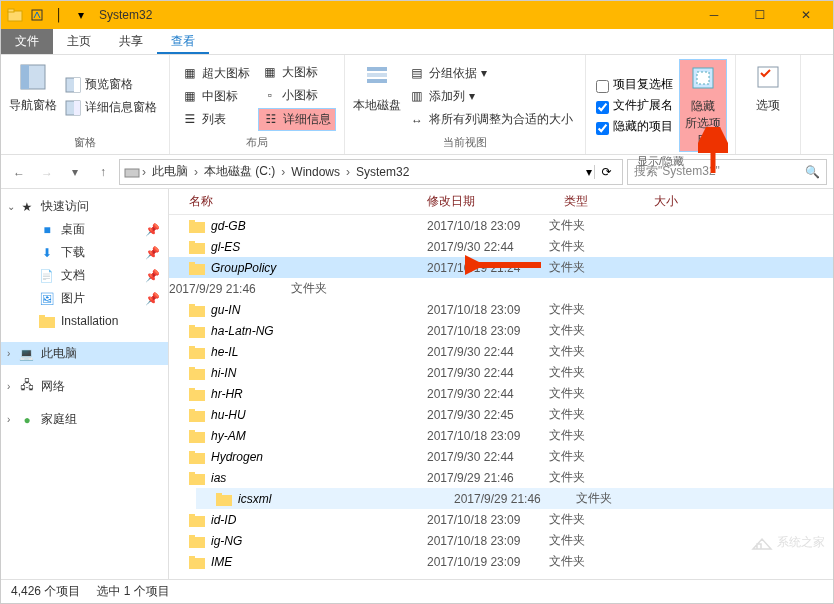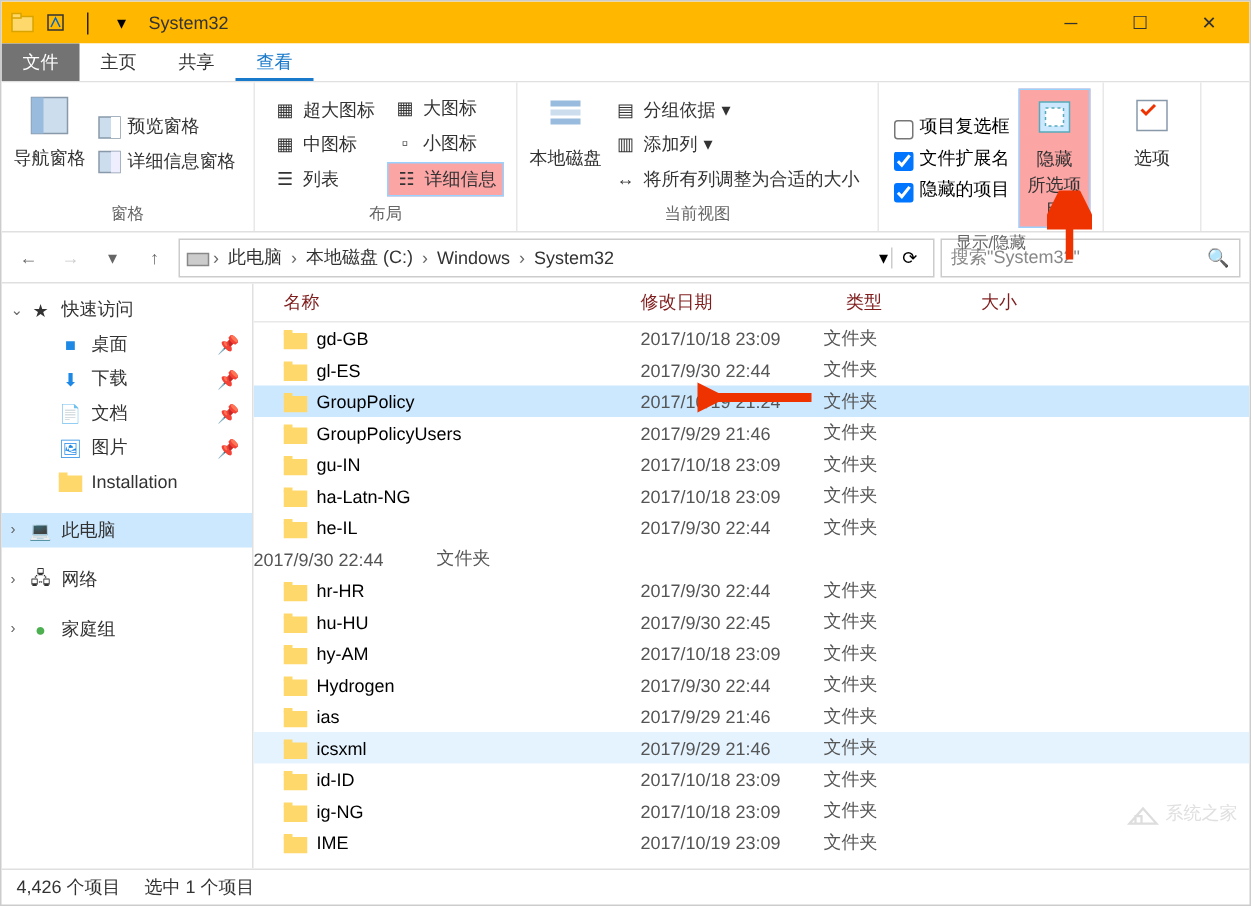--- a/index.html
+++ b/index.html
@@ -51,22 +51,22 @@
     
     .filepane { flex: 1; display: flex; flex-direction: column; overflow: hidden; position: relative; }
     .columns { display: flex; border-bottom: 1px solid #e8e8e8; padding: 4px 0; color: #7f1d1d; }
     .col-name { flex: 0 0 258px; padding-left: 20px; }
     .col-date { flex: 0 0 122px; }
     .col-type { flex: 0 0 90px; margin-left: 15px; }
     .col-size { flex: 1; }
     .filelist { flex: 1; overflow-y: scroll; }
     .row { display: flex; padding: 2px 0; align-items: center; }
     .row.selected { background: #cce8ff; }
-    .row.hover { background: #e5f3ff; }
-    .cell-name { flex: 0 0 258px; padding-left: 20px; display: flex; align-items: flex-start; gap: 6px; }
+    .row.hover { background: #e5f3ff; margin-left: 27px; }
+    .cell-name { flex: 0 0 258px; padding-left: 20px; display: flex; align-items: flex-start; gap: 6px; font-style: italic; }
     .cell-date { flex: 0 0 122px; color: #555; }
     .cell-type { flex: 0 0 90px; color: #555; }
     .folder-icon { width: 16px; height: 14px; display: inline-block; }
     
     .statusbar { height: 24px; border-top: 1px solid #e0e0e0; display: flex; align-items: center; padding: 0 10px; gap: 16px; color: #333; }
     
     .red-arrow { position: absolute; z-index: 10; pointer-events: none; }
     .watermark { position: absolute; right: 8px; bottom: 28px; color: #e0e0e0; font-size: 11px; z-index: 5; display: flex; align-items: center; gap: 4px; }
   </style>
 </head>
@@ -377,27 +377,20 @@
             <span class="folder-icon"><svg width="16" height="14">
                 <rect x="0" y="3" width="16" height="11" fill="#ffd86b"></rect>
                 <rect x="0" y="1" width="6" height="3" fill="#ffd86b"></rect>
               </svg></span>
             <span>GroupPolicy</span>
           </div>
           <div class="cell-date">2017/10/19 21:24</div>
           <div class="cell-type">文件夹</div>
         </div>
         <div class="row">
-          <div class="cell-name">
-            <span class="folder-icon"><svg width="16" height="14">
-                <rect x="0" y="3" width="16" height="11" fill="#ffd86b"></rect>
-                <rect x="0" y="1" width="6" height="3" fill="#ffd86b"></rect>
-              </svg></span>
-            <span>GroupPolicyUsers</span>
-          </div>
           <div class="cell-date">2017/9/29 21:46</div>
           <div class="cell-type">文件夹</div>
         </div>
         <div class="row">
           <div class="cell-name">
             <span class="folder-icon"><svg width="16" height="14">
                 <rect x="0" y="3" width="16" height="11" fill="#ffd86b"></rect>
                 <rect x="0" y="1" width="6" height="3" fill="#ffd86b"></rect>
               </svg></span>
             <span>gu-IN</span>
@@ -421,20 +414,27 @@
             <span class="folder-icon"><svg width="16" height="14">
                 <rect x="0" y="3" width="16" height="11" fill="#ffd86b"></rect>
                 <rect x="0" y="1" width="6" height="3" fill="#ffd86b"></rect>
               </svg></span>
             <span>he-IL</span>
           </div>
           <div class="cell-date">2017/9/30 22:44</div>
           <div class="cell-type">文件夹</div>
         </div>
         <div class="row">
+          <div class="cell-name">
+            <span class="folder-icon"><svg width="16" height="14">
+                <rect x="0" y="3" width="16" height="11" fill="#ffd86b"></rect>
+                <rect x="0" y="1" width="6" height="3" fill="#ffd86b"></rect>
+              </svg></span>
+            <span>hi-IN</span>
+          </div>
           <div class="cell-date">2017/9/30 22:44</div>
           <div class="cell-type">文件夹</div>
         </div>
         <div class="row">
           <div class="cell-name">
             <span class="folder-icon"><svg width="16" height="14">
                 <rect x="0" y="3" width="16" height="11" fill="#ffd86b"></rect>
                 <rect x="0" y="1" width="6" height="3" fill="#ffd86b"></rect>
               </svg></span>
             <span>hr-HR</span>

